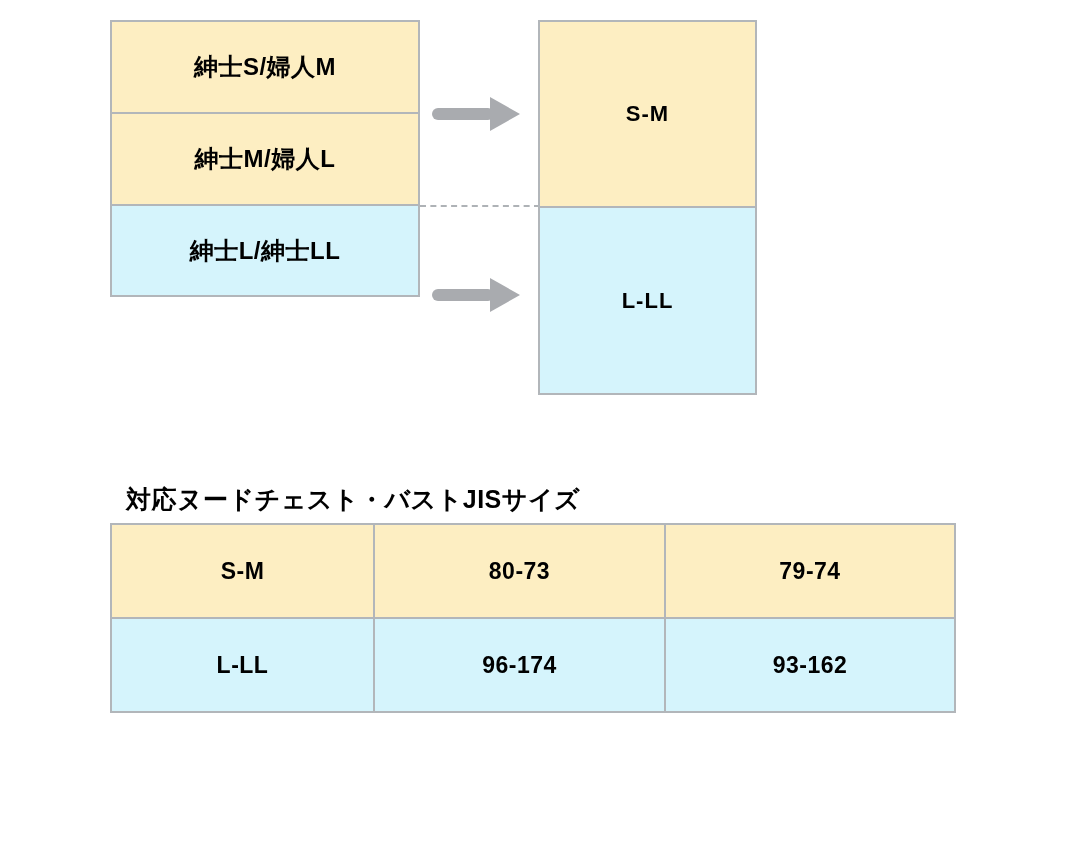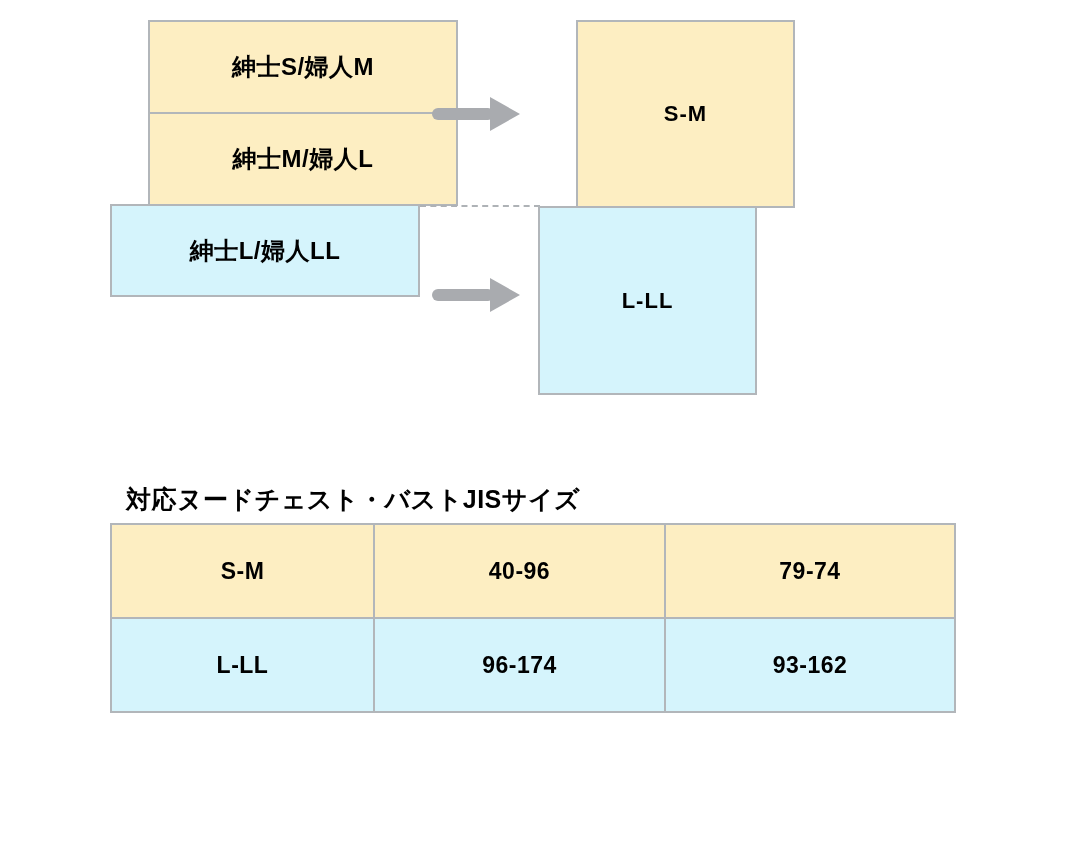--- a/index.html
+++ b/index.html
@@ -60,21 +60,21 @@
   .col-left .sbox:last-child { height: 93px; }
 
   .col-right .sbox {
     width: 219px;
     font-size: 22px;
     letter-spacing: 1px;
   }
   .col-right .sbox.r1 { height: 188px; }
   .col-right .sbox.r2 { height: 189px; margin-top: -2px; }
 
-  .fill-yellow { background: #fdeec2; margin-left: 38px; }
+  .fill-yellow { background: #fdeec2; }
   .fill-blue   { background: #d5f4fc; }
 
   
   .dash-line {
     position: absolute;
     left: 420px;
     top: 205px;
     width: 120px;
     height: 0;
     border-top: 2px dashed #aeb2b6;
@@ -153,21 +153,21 @@
 <div id="size-map">
 
   <div class="col-left">
     <div class="sbox fill-yellow">
       <span>紳士S/婦人M</span>
     </div>
     <div class="sbox fill-yellow">
       <span>紳士M/婦人L</span>
     </div>
     <div class="sbox fill-blue">
-      <span>紳士L/婦人LL</span>
+      <span>紳士L/紳士LL</span>
     </div>
   </div>
 
   <div class="dash-line"></div>
 
   <div class="arrow" id="arrow-top">
     <div class="shaft"></div>
     <div class="head"></div>
   </div>
 
@@ -188,21 +188,21 @@
 </div>
 
 <div id="jis-section">
 
   <div id="jis-title">対応ヌードチェスト・バストJISサイズ</div>
 
   <table id="jis-table">
     <tbody>
       <tr class="body-row row-sm">
         <td class="c0">S-M</td>
-        <td class="c1">40-96</td>
+        <td class="c1">80-73</td>
         <td class="c2">79-74</td>
       </tr>
       <tr class="body-row row-lll">
         <td class="c0">L-LL</td>
         <td class="c1">96-174</td>
         <td class="c2">93-162</td>
       </tr>
     </tbody>
   </table>
 

